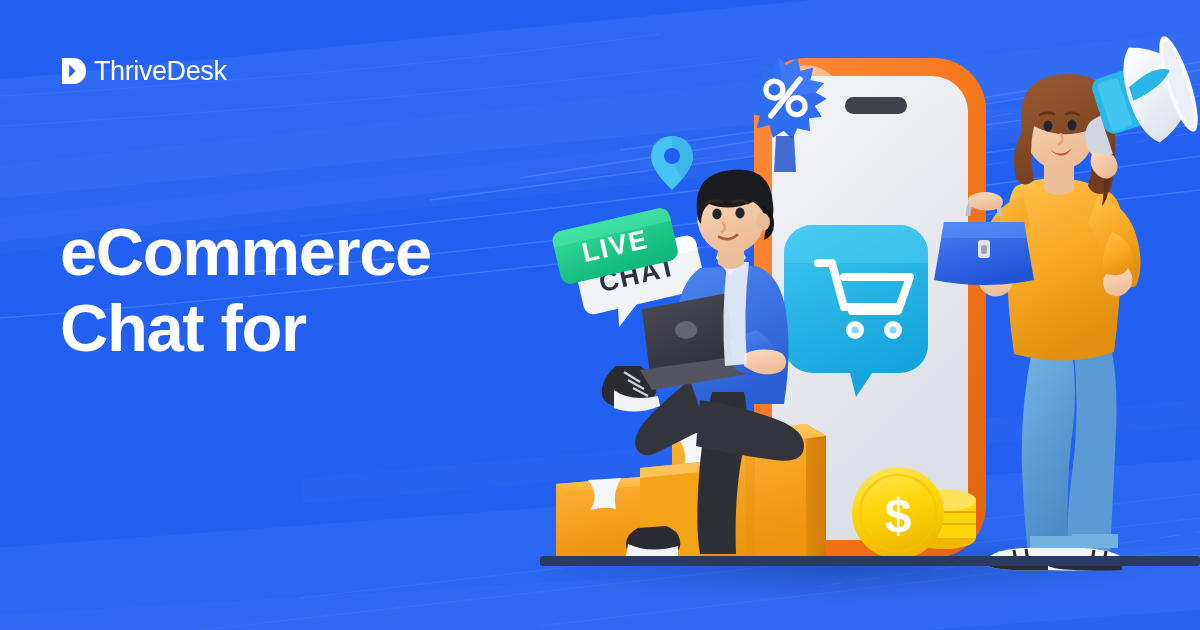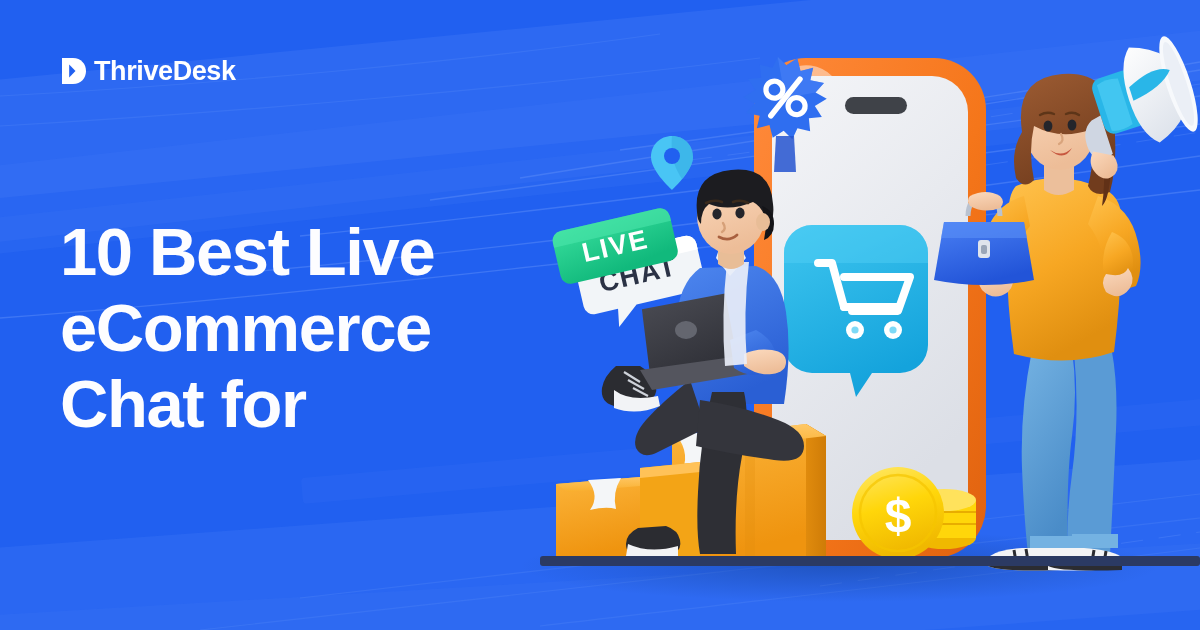--- a/index.html
+++ b/index.html
@@ -37,21 +37,21 @@
   
   .logo {
     position:absolute; left:60px; top:56px;
     display:flex; align-items:center; gap:7px;
     z-index:40;
   }
   .logo-mark {
     width:27px; height:30px; position:relative; flex:none;
   }
   .logo-text {
-    color:#ffffff; font-size:27px; font-weight:700; letter-spacing:-.4px;
+    color:#ffffff; font-size:27px; font-weight:400; letter-spacing:-.4px;
     font-family:"Liberation Sans", sans-serif;
     line-height:1;
   }
 
   
   .headline {
     position:absolute; left:60px; top:214px; width:520px;
     z-index:40;
   }
   .headline-line {
@@ -107,21 +107,20 @@
     <div class="logo-mark">
       <svg width="27" height="30" viewBox="0 0 27 30">
         <path d="M2 2 L13 2 C21 2 26 8 26 15 C26 22 21 28 13 28 L2 28 Z" fill="#ffffff"></path>
         <path d="M9.2 8.5 L9.2 21.5 L15.5 15 Z" fill="#2160f0"></path>
       </svg>
     </div>
     <span class="logo-text">ThriveDesk</span>
   </div>
 
   <div class="headline">
-    <div class="headline-line">10 Best Live</div>
     <div class="headline-line">eCommerce</div>
     <div class="headline-line">Chat for</div>
   </div>
 
   <div class="stage">
   <svg width="1200" height="630" viewBox="0 0 1200 630" xmlns="http://www.w3.org/2000/svg">
     <defs>
       <linearGradient id="gPhoneFrame" x1="0" y1="0" x2="1" y2="1">
         <stop offset="0" stop-color="#ff8a3c"></stop>
         <stop offset=".55" stop-color="#f5761a"></stop>

